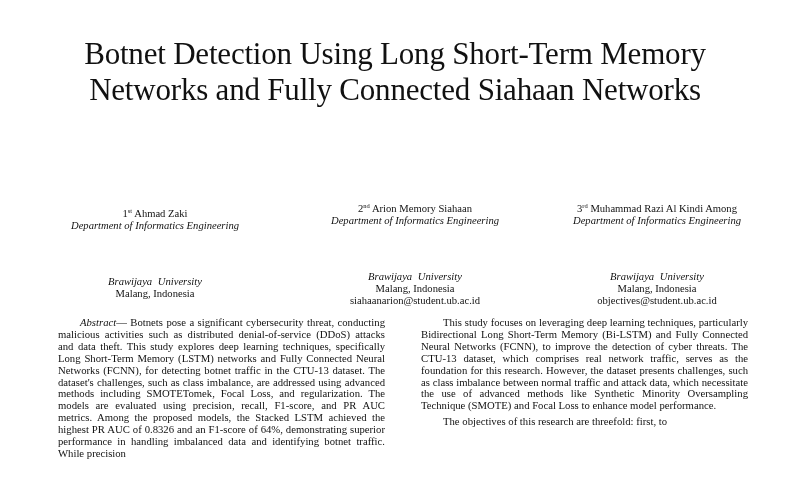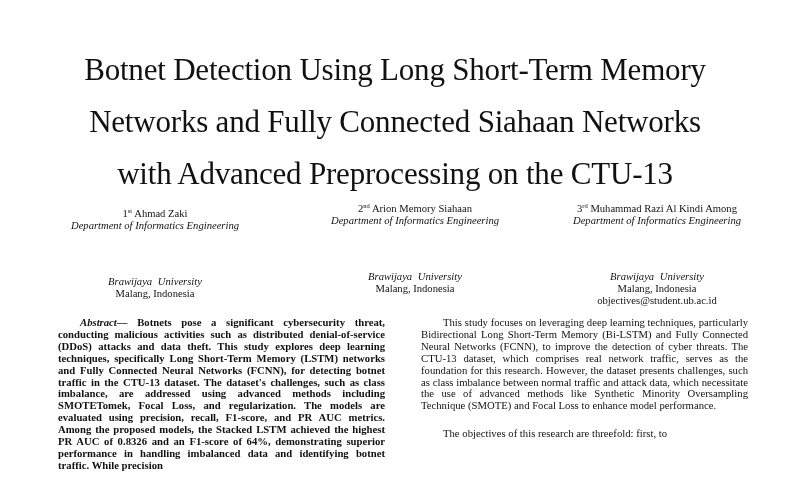--- a/index.html
+++ b/index.html
@@ -27,21 +27,21 @@
     left: 40px;
     top: 36px;
     width: 710px;
     text-align: center;
     font-size: 31px;
     line-height: 36px;
     font-weight: normal;
     margin: 0;
     letter-spacing: -0.2px;
   }
-  .title span { display: block; margin-top: 16px; }
+  .title span { display: block; }
   .authors {
     position: absolute;
     top: 203px;
     left: 0;
     width: 790px;
     height: 80px;
   }
   .author {
     position: absolute;
     text-align: center;
@@ -66,50 +66,50 @@
   .a3 { left: 532px; top: 0px; }
 
   .col {
     position: absolute;
     top: 317px;
     width: 327px;
     font-size: 10.7px;
     line-height: 11.9px;
     text-align: justify;
   }
-  .col-left { left: 58px; font-weight: bold; }
+  .col-left { left: 58px; font-weight: normal; }
   .col-right { left: 421px; }
   .col p { margin: 0; text-indent: 22px; }
-  .col p + p { margin-top: 16px; }
+  .col p + p { margin-top: 4px; }
   .abs-label { font-style: italic; }
 </style>
 </head>
 <body>
 
 <div class="page">
 
   <h1 class="title">
     <span>Botnet Detection Using Long Short-Term Memory</span>
     <span>Networks and Fully Connected Siahaan Networks</span>
-    <span>with Advanced Preprocessing on the CTU-13</span>
   </h1>
 
   <div class="authors">
     <div class="author a1">
       <span class="name"><span>1</span><sup>st</sup> <span>Ahmad Zaki</span></span>
       <span class="dept">Department of Informatics Engineering</span>
       <span class="univ">Brawijaya University</span>
       <span class="city">Malang, Indonesia</span>
     </div>
 
     <div class="author a2">
       <span class="name"><span>2</span><sup>nd</sup> <span>Arion Memory Siahaan</span></span>
       <span class="dept">Department of Informatics Engineering</span>
       <span class="univ">Brawijaya University</span>
       <span class="city">Malang, Indonesia</span>
+      <span class="email">siahaanarion@student.ub.ac.id</span>
     </div>
 
     <div class="author a3">
       <span class="name"><span>3</span><sup>rd</sup> <span>Muhammad Razi Al Kindi Among</span></span>
       <span class="dept">Department of Informatics Engineering</span>
       <span class="univ">Brawijaya University</span>
       <span class="city">Malang, Indonesia</span>
       <span class="email">objectives@student.ub.ac.id</span>
     </div>
   </div>

